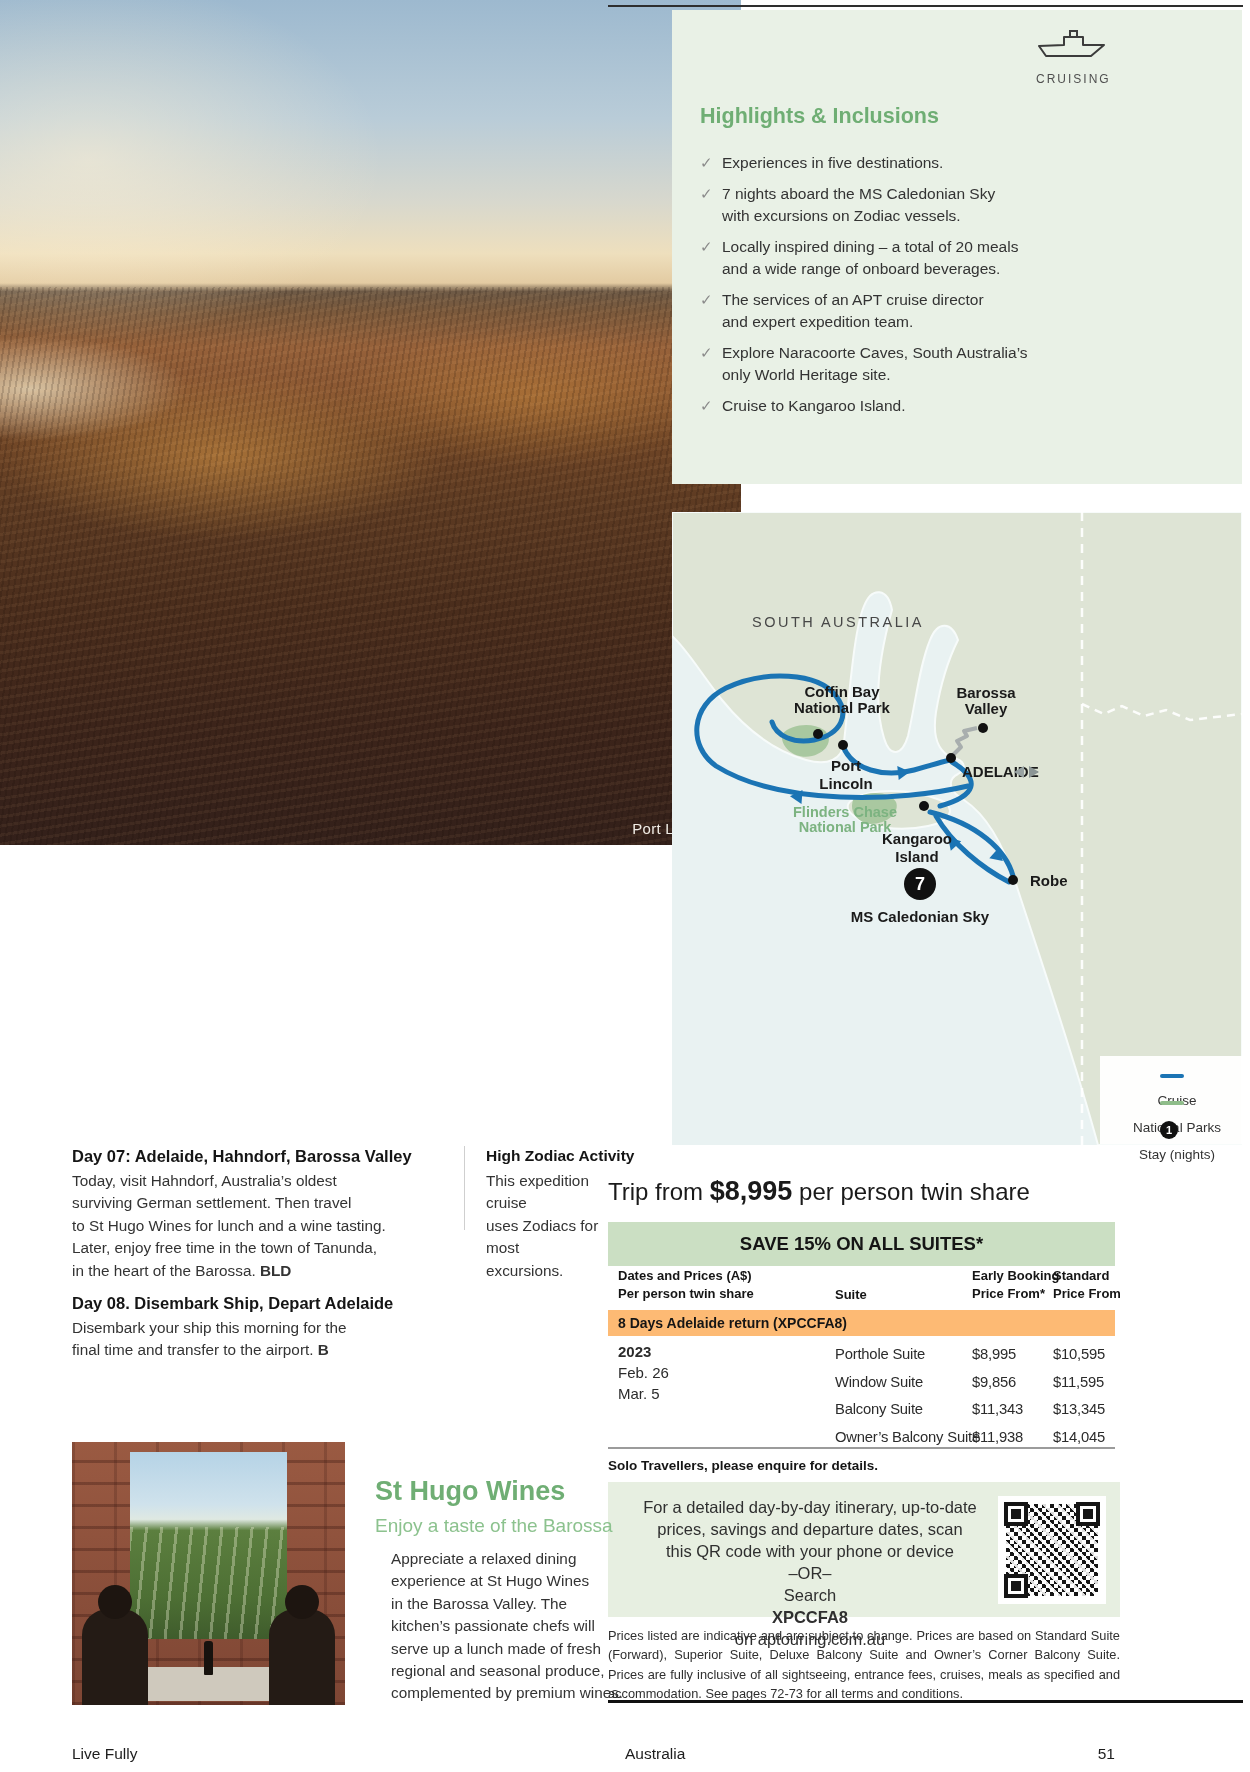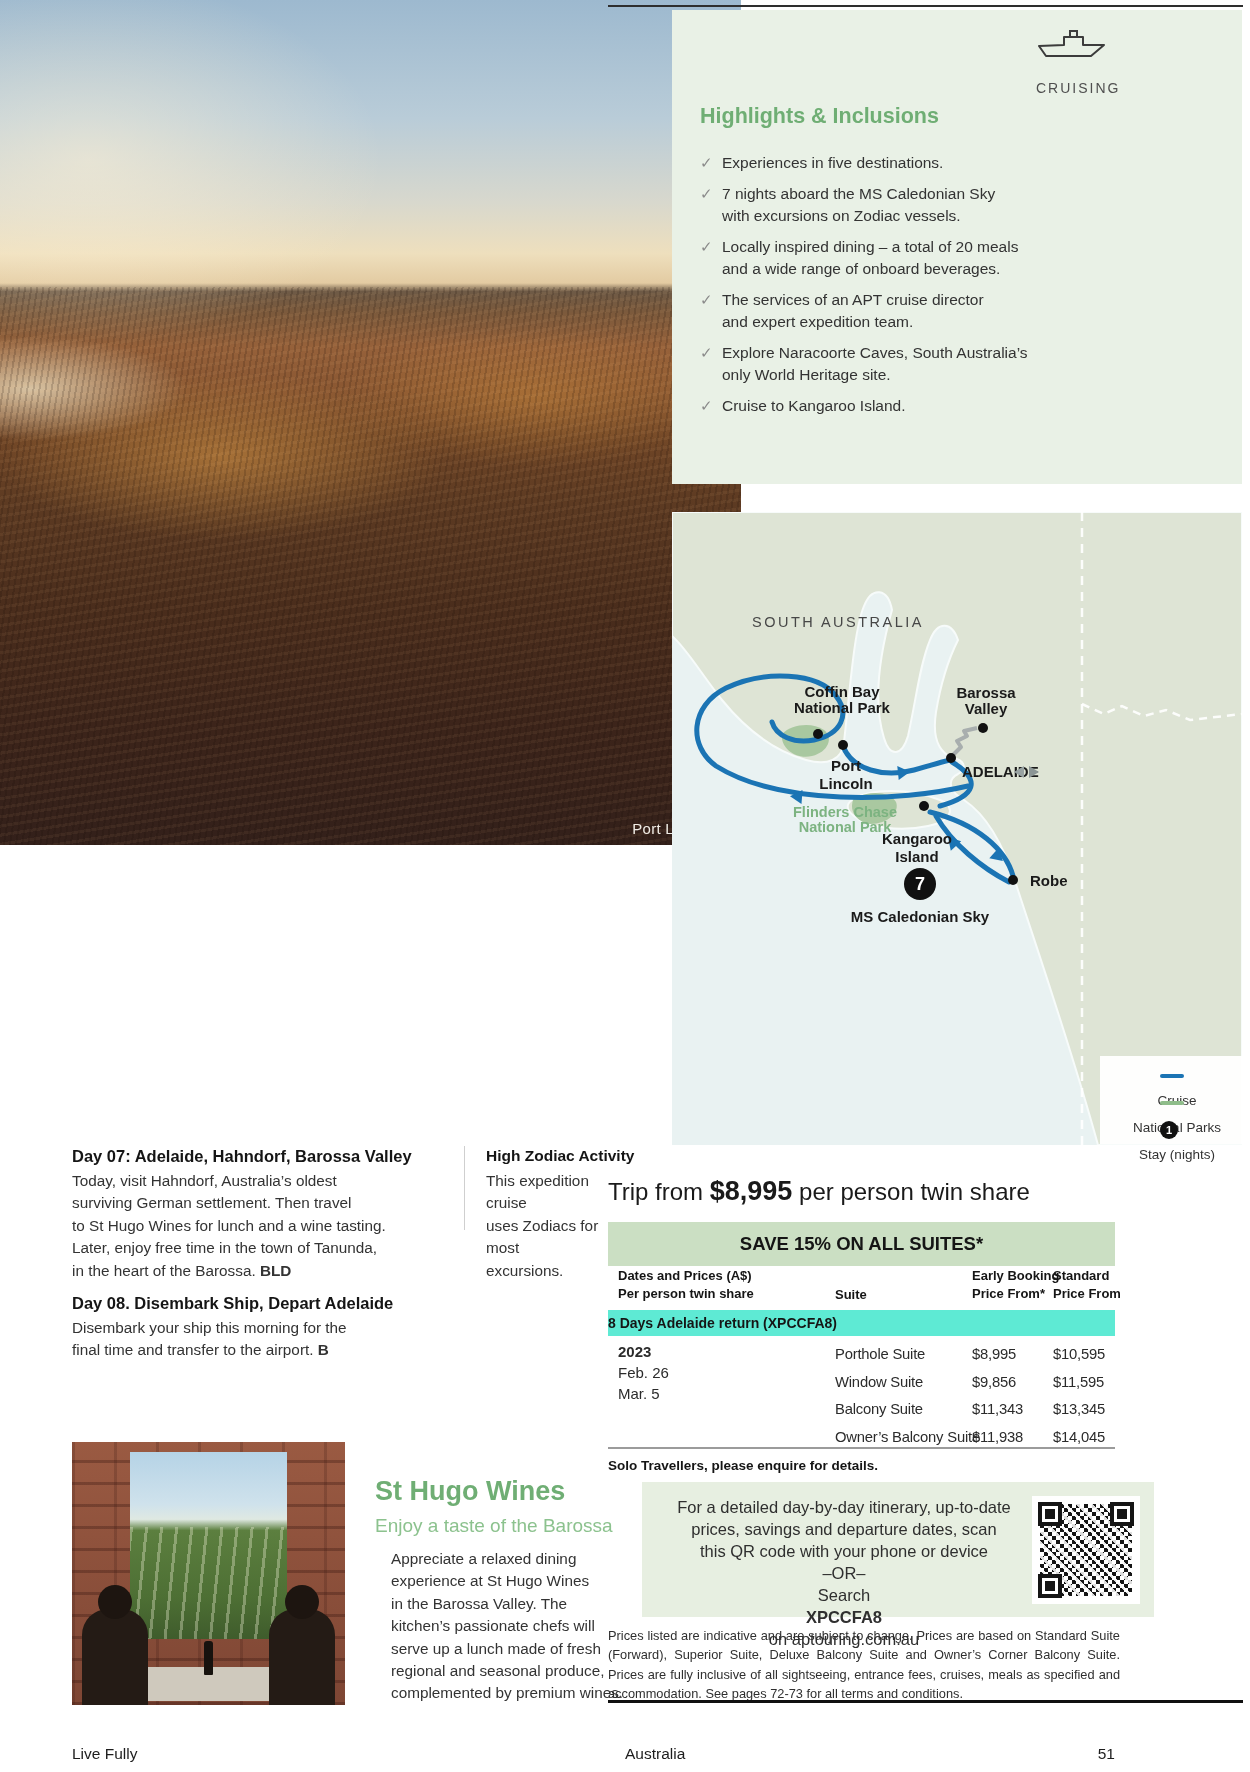--- a/index.html
+++ b/index.html
@@ -22,21 +22,21 @@
   }
   .hero-texture{position:absolute;left:0;top:34%;right:0;bottom:0;
     background:
       repeating-linear-gradient(99deg, rgba(24,12,6,.16) 0 2px, transparent 2px 6px),
       repeating-linear-gradient(171deg, rgba(255,200,140,.06) 0 3px, transparent 3px 9px);}
   .hero-caption{position:absolute;right:26px;top:820px;font-size:15px;color:rgba(250,247,240,.95);letter-spacing:.3px;}
 
   
   .rule-top{left:608px;top:5px;width:635px;height:2px;background:#2e2e2e;}
   .panel-hi{left:672px;top:10px;width:570px;height:474px;background:#e9f1e6;}
-  .cruising{left:1036px;top:80px;width:72px;text-align:left;font-size:14px;letter-spacing:2px;color:#4f4f4f;}
+  .cruising{left:1036px;top:72px;width:72px;text-align:left;font-size:12px;letter-spacing:2px;color:#4f4f4f;}
   .hi-title{left:700px;top:104px;font-size:21.5px;font-weight:bold;color:#6fae74;}
   .hi-list{left:700px;top:152px;width:350px;}
   .hi-item{display:flex;margin-bottom:9px;font-size:15.5px;line-height:22px;color:#333;}
   .hi-check{width:22px;flex:0 0 22px;color:#8a8a8a;font-size:15px;}
   .hi-lines span{display:block;}
 
   
   .map-legend{left:1100px;top:1056px;width:142px;height:88px;background:rgba(255,255,255,.95);}
   .lg-row{display:flex;align-items:center;height:24px;margin:3px 0 0 12px;font-size:13.5px;color:#333;flex-direction:column;}
   .lg-ic{width:34px;flex:0 0 34px;display:flex;align-items:center;}
@@ -52,29 +52,29 @@
   .body-txt{font-size:15.3px;line-height:22.4px;color:#333;}
   .body-txt .ln{display:block;}
   .vdivider{left:464px;top:1146px;width:1px;height:84px;background:#cfcfcf;}
 
   
   .trip-line{left:608px;top:1176px;font-size:24px;color:#1a1a1a;}
   .trip-price{font-size:27px;font-weight:bold;}
   .save-band{left:608px;top:1222px;width:507px;height:44px;line-height:44px;background:#cbdfc3;
              text-align:center;font-size:18.5px;font-weight:bold;color:#151515;}
   .th{font-size:13px;font-weight:bold;line-height:18px;color:#151515;}
-  .sub-band{left:608px;top:1310px;width:507px;height:26px;line-height:26px;background:#5eead4;
-            font-size:14px;font-weight:bold;color:#151515;box-sizing:border-box;}
+  .sub-band{left:608px;top:1310px;width:507px;height:26px;line-height:26px;background:#fdba74;
+            font-size:14px;font-weight:bold;color:#151515;padding-left:10px;box-sizing:border-box;}
   .cell{height:27.5px;line-height:27.5px;font-size:14.8px;letter-spacing:-.2px;color:#2b2b2b;white-space:nowrap;}
   .dcell{height:21px;line-height:21px;font-size:15px;color:#2b2b2b;}
   .tbl-hr{left:608px;top:1447px;width:507px;height:2px;background:#9b9b9b;}
   .solo{left:608px;top:1458px;font-size:13.5px;font-weight:bold;color:#151515;}
 
   
-  .qr-panel{left:608px;top:1482px;width:512px;height:135px;background:#e7efe1;margin-left:34px;}
+  .qr-panel{left:608px;top:1482px;width:512px;height:135px;background:#e7efe1;}
   .qr-text{position:absolute;left:22px;top:14px;width:360px;text-align:center;
            font-size:16.5px;line-height:22px;color:#2f2f2f;}
   .qr-text span{display:block;}
   .qr-box{position:absolute;right:14px;top:14px;width:108px;height:108px;background:#fff;}
   .qr-pattern{position:absolute;inset:8px;
     background:
       repeating-linear-gradient(45deg, rgba(255,255,255,.85) 0 3px, transparent 3px 9px),
       repeating-conic-gradient(#151515 0% 25%, #ffffff 0% 50%);
     background-size:auto,8px 8px;}
   .finder{position:absolute;width:24px;height:24px;border:4px solid #151515;background:#fff;box-sizing:border-box;}

